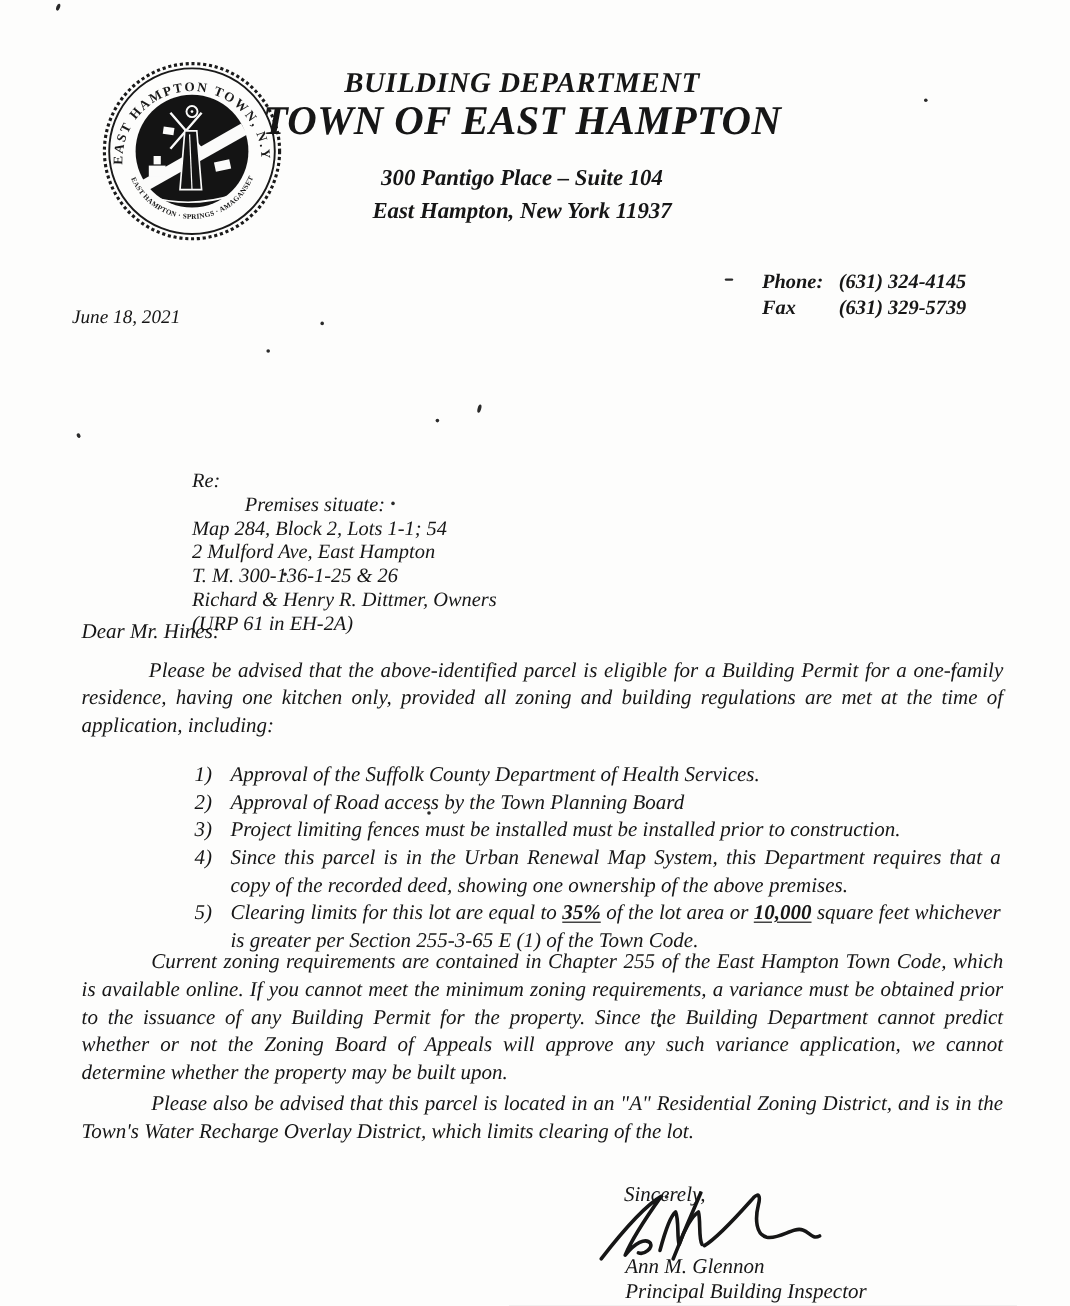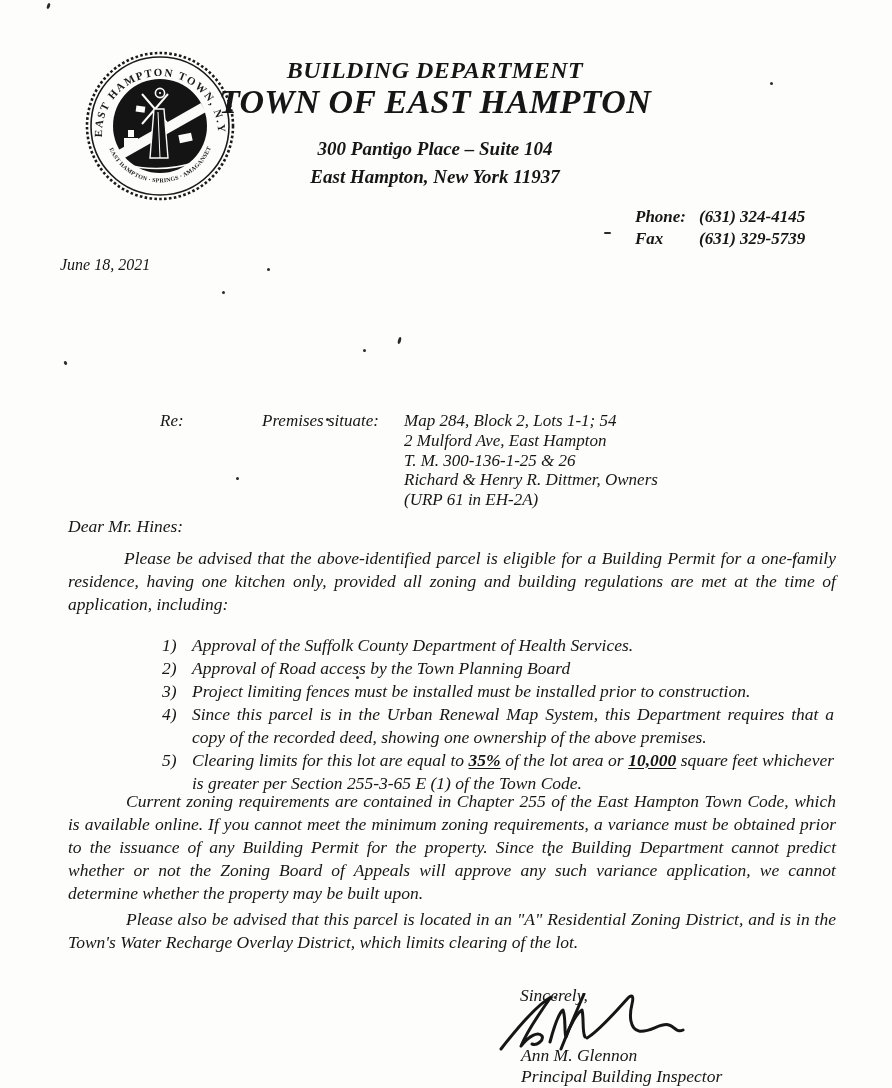--- a/index.html
+++ b/index.html
@@ -17,30 +17,30 @@
   
   .seal { position:absolute; left:84px; top:46px; width:152px; height:160px; }
   .head-line { position:absolute; left:0; width:100%; text-align:center; transform:translateX(-11px); white-space:nowrap; }
   .dept  { top:57px;  font-size:24px; font-weight:700; letter-spacing:.5px; }
   .town  { top:83px;  font-size:34px; font-weight:700; letter-spacing:.3px; }
   .addr1 { top:138px; font-size:19px; font-weight:700; }
   .addr2 { top:166px; font-size:19px; font-weight:700; }
 
   
   .office-name { position:absolute; left:68px; top:216px; font-size:19px; font-weight:700; letter-spacing:.2px; }
-  .contact { position:absolute; left:635px; top:206px; font-size:17px; font-weight:700; line-height:22px; }
+  .contact { position:absolute; left:635px; top:224px; font-size:17px; font-weight:700; line-height:22px; }
   .contact .row { display:flex; }
   .contact .lbl { width:64px; }
   .date { position:absolute; left:60px; top:256px; font-size:16px; }
 
   
   .recipient { position:absolute; left:68px; top:322px; font-size:17px; line-height:19.5px; }
 
   
-  .re-block { position:absolute; left:160px; top:411px; display:flex; font-size:17px; line-height:19.8px; }
+  .re-block { position:absolute; left:160px; top:391px; display:flex; font-size:17px; line-height:19.8px;flex-direction:column; }
   .re-label { width:58px; }
   .re-sublabel { width:142px;margin-left:44px; }
 
   
   .salutation { position:absolute; left:68px; top:516px; font-size:17.5px; }
   .para { position:absolute; left:68px; width:768px; font-size:17.5px; line-height:23px; text-align:justify; }
   .p1 { top:547px; text-indent:56px; }
   .p2 { top:790px; text-indent:58px; }
   .p3 { top:908px; text-indent:58px; }
   .list { position:absolute; left:162px; top:634px; width:672px; font-size:17.5px; line-height:23px; }

